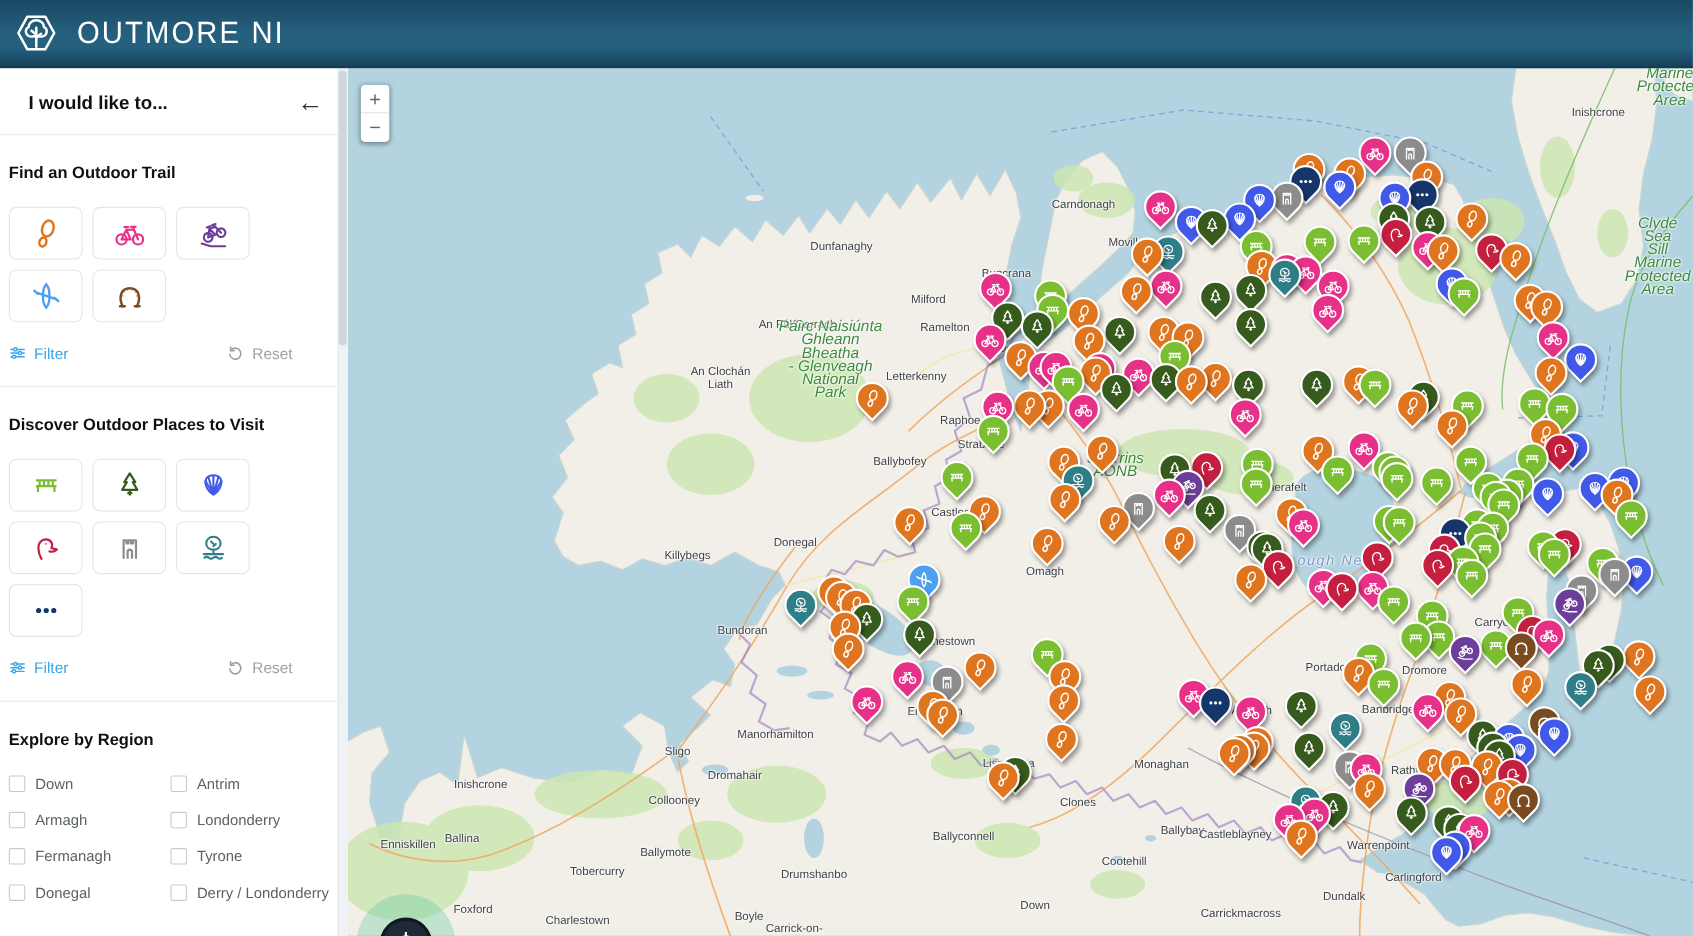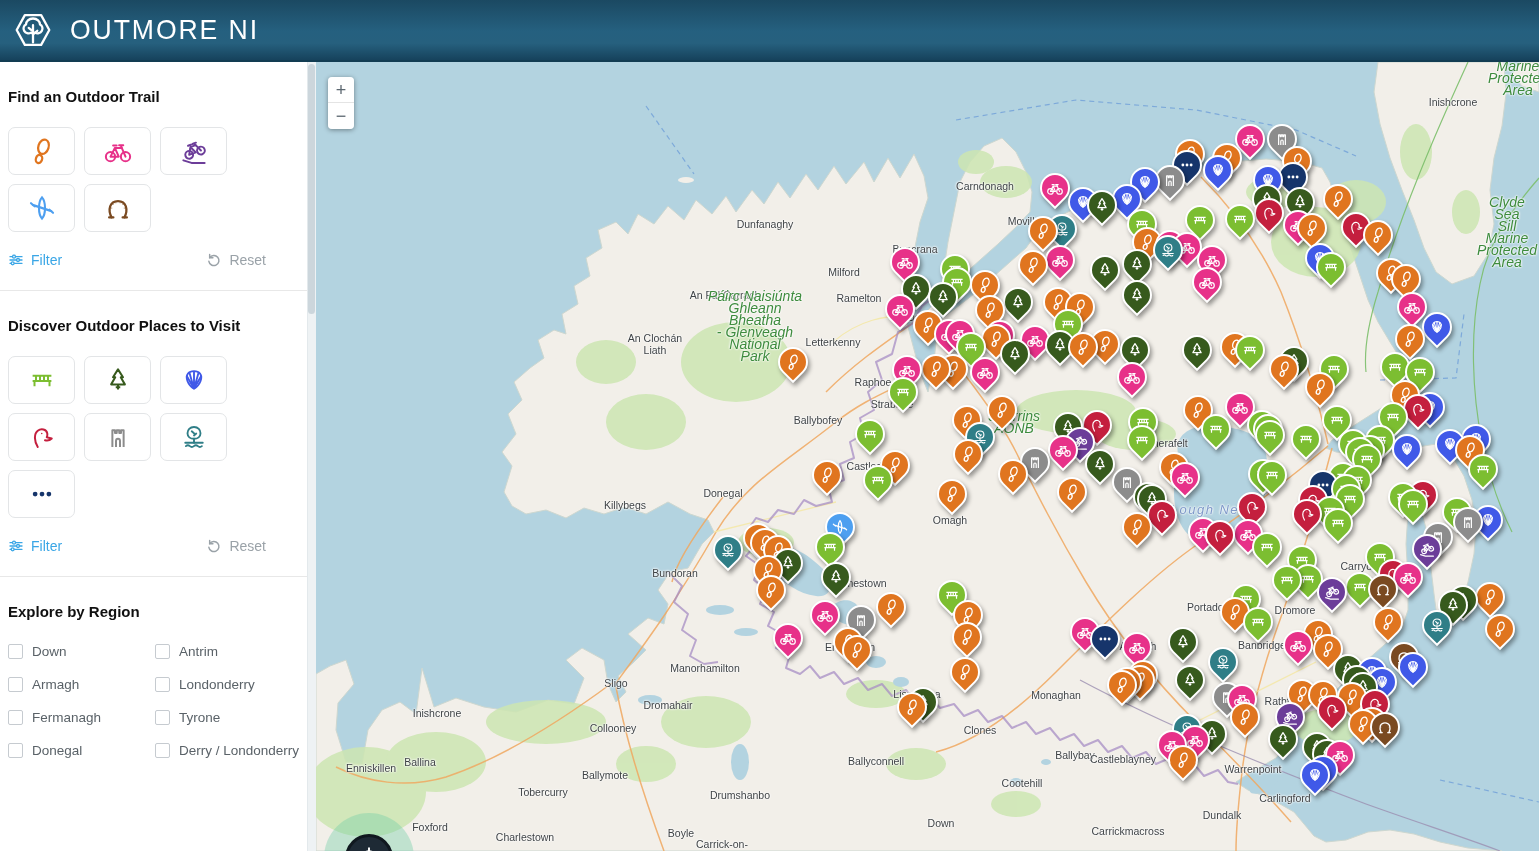--- a/index.html
+++ b/index.html
@@ -167,20 +167,24 @@
   <header>
     <div class="brand">
       <svg class="logo">
           <use href="#ic-logo"></use>
         </svg>
       <span class="brand-text">OUTMORE NI</span>
     </div>
   </header>
 
   <aside>
+    <div class="panel-head">
+      <h1>I would like to...</h1>
+      <span class="back">←</span>
+    </div>
 
     <section>
       <h2>Find an Outdoor Trail</h2>
       <div class="opt-grid" id="trail-grid">
           <button class="opt-btn">
             <svg class="opt-ic" style="color: rgb(224, 117, 31);">
               <use href="#ic-walk"></use>
             </svg>
           </button>
           <button class="opt-btn">

